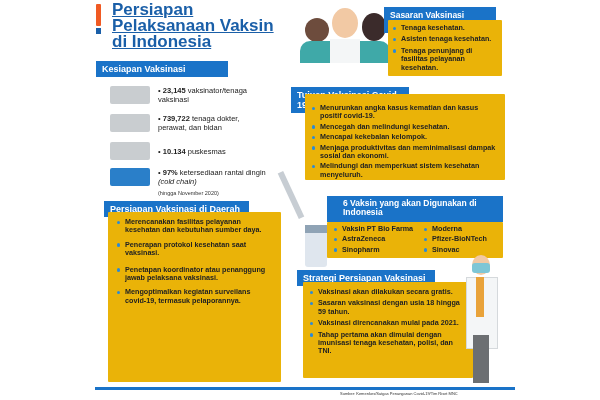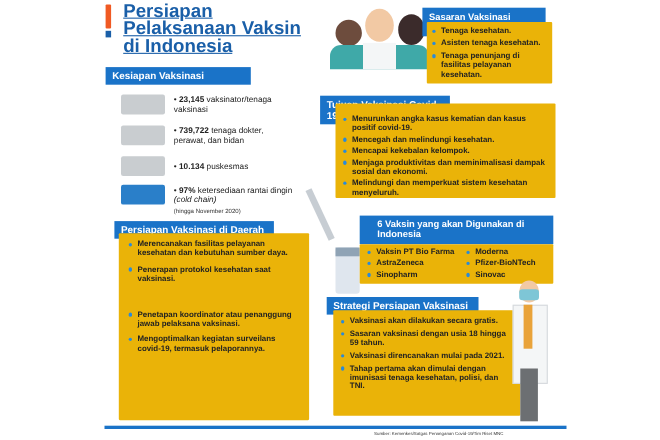--- a/index.html
+++ b/index.html
@@ -75,21 +75,21 @@
     <li style="margin-bottom:2px;">Mencapai kekebalan kelompok.</li>
     <li style="margin-bottom:2px;">Menjaga produktivitas dan meminimalisasi dampak sosial dan ekonomi.</li>
     <li>Melindungi dan memperkuat sistem kesehatan menyeluruh.</li>
   </ul>
 </div>
 
 <div class="abs hdr" style="left:104px;top:201px;width:145px;">Persiapan Vaksinasi di Daerah</div>
 <div class="abs panel" style="left:108px;top:212px;width:173px;height:170px;">
   <ul style="padding:6px 8px 4px 8px;">
     <li style="margin-bottom:6px;">Merencanakan fasilitas pelayanan kesehatan dan kebutuhan sumber daya.</li>
-    <li style="margin-bottom:24px;">Penerapan protokol kesehatan saat vaksinasi.</li>
+    <li style="margin-bottom:8px;">Penerapan protokol kesehatan saat vaksinasi.</li>
     <li style="margin-bottom:6px;">Penetapan koordinator atau penanggung jawab pelaksana vaksinasi.</li>
     <li>Mengoptimalkan kegiatan surveilans covid-19, termasuk pelaporannya.</li>
   </ul>
 </div>
 
 <div class="abs" style="left:288px;top:170px;width:6px;height:50px;background:#c7cdd3;transform:rotate(-25deg);"></div>
 <div class="abs" style="left:305px;top:225px;width:22px;height:42px;background:#dfe6ee;border-radius:3px;">
   <div style="position:absolute;left:0;top:0;width:22px;height:8px;background:#8fa3b5;"></div>
 </div>
 

